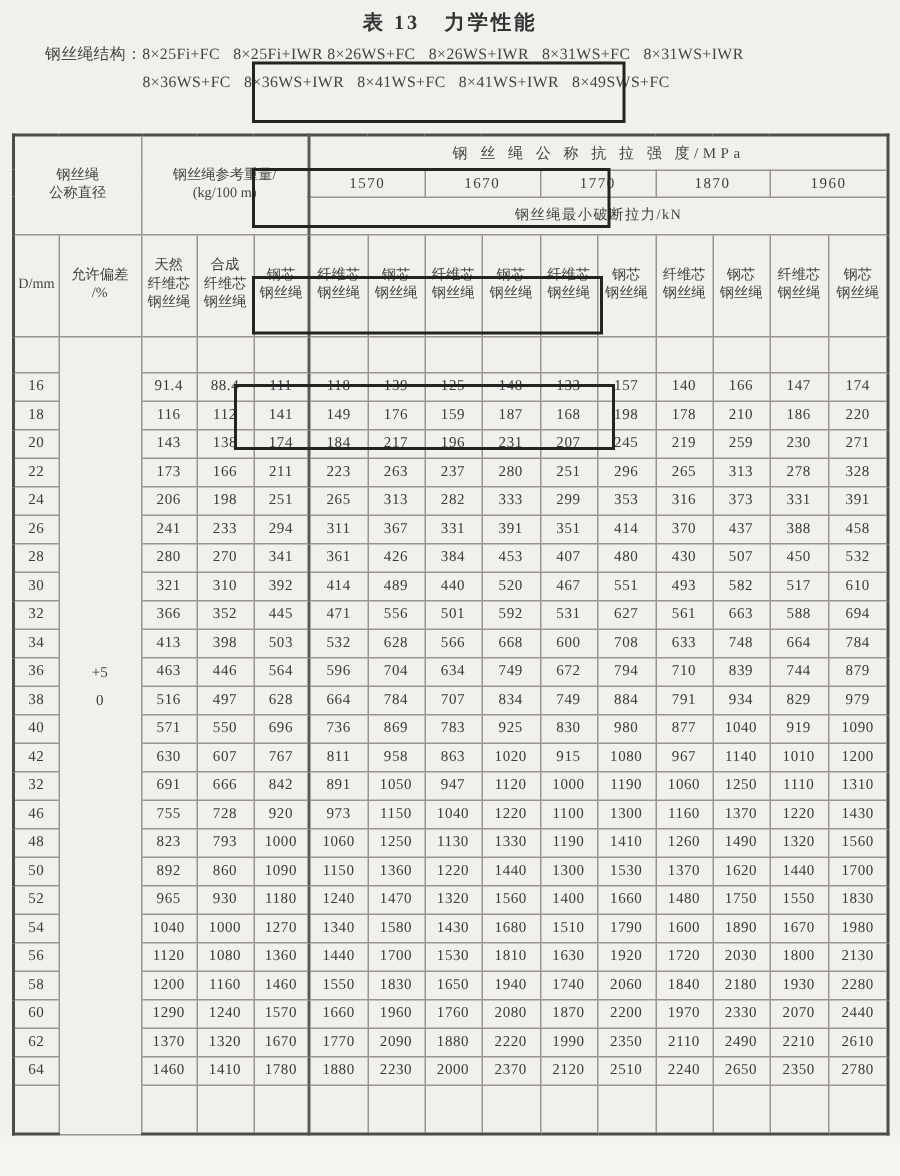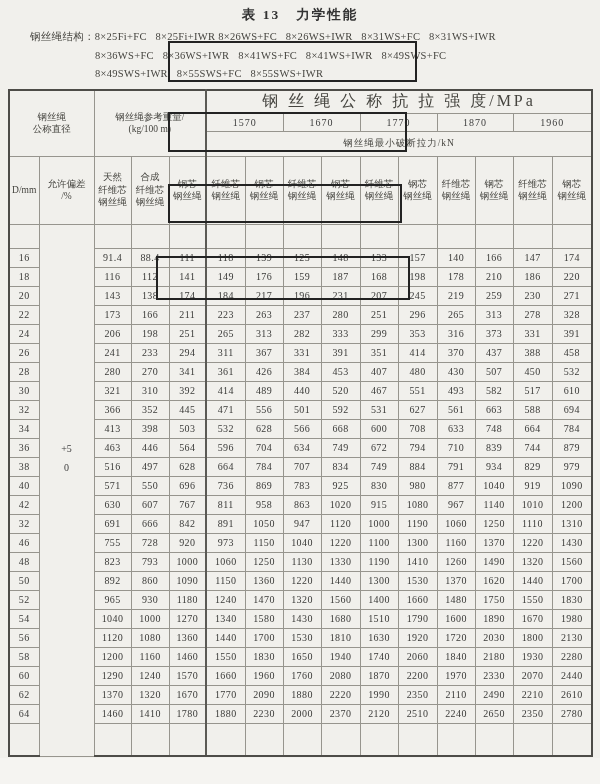--- a/index.html
+++ b/index.html
@@ -31,21 +31,21 @@
   .t th,.t td{border:1px solid #97958e;text-align:center;vertical-align:middle;}
   .t .outerT{border-top:2px solid #4d4c48;}
   .t .outerL{border-left:2px solid #4d4c48;}
   .t .outerR{border-right:2px solid #4d4c48;}
   .sepR{border-right:2px solid #5b5a55 !important;}
   tr.h1{height:23px;}
   tr.h2{height:18px;}
   tr.h3{height:25px;}
   tr.h4{height:68px;}
   .hdr2{line-height:12.5px;font-size:9.5px;color:#45443f;}
-  .strength{letter-spacing:3px;font-size:16px;color:#45443f;}
+  .strength{letter-spacing:3px;font-size:10px;color:#45443f;}
   .grade{font-size:10px;letter-spacing:1px;color:#3d3d3d;}
   .breaking{font-size:9.5px;letter-spacing:1px;color:#45443f;}
   .sh{font-size:9.5px;line-height:12.5px;color:#45443f;}
   tbody td{border-top:none;border-bottom:none;}
   tbody tr.last td{border-bottom:2px solid #4d4c48;}
   td.num{font-size:10px;letter-spacing:0.4px;color:#3a3a38;}
   td.devcell{vertical-align:middle;font-size:10px;}
   .devinner{position:relative;top:-32px;line-height:19px;}
 
   .ann{
@@ -56,21 +56,20 @@
 </head>
 <body>
 
 <div class="page">
 
   <div class="title">表 13   力学性能</div>
 
   <div class="note">
     <div class="note-line">钢丝绳结构：8×25Fi+FC   8×25Fi+IWR 8×26WS+FC   8×26WS+IWR   8×31WS+FC   8×31WS+IWR</div>
     <div class="note-line indent">8×36WS+FC   8×36WS+IWR   8×41WS+FC   8×41WS+IWR   8×49SWS+FC</div>
-    <div class="note-line indent">8×49SWS+IWR   8×55SWS+FC   8×55SWS+IWR</div>
   </div>
 
   <table class="t">
     <colgroup>
       <col style="width:30px">
         <col style="width:55px">
         <col style="width:37px">
         <col style="width:38px">
         <col style="width:37px">
       <col style="width:39px">

